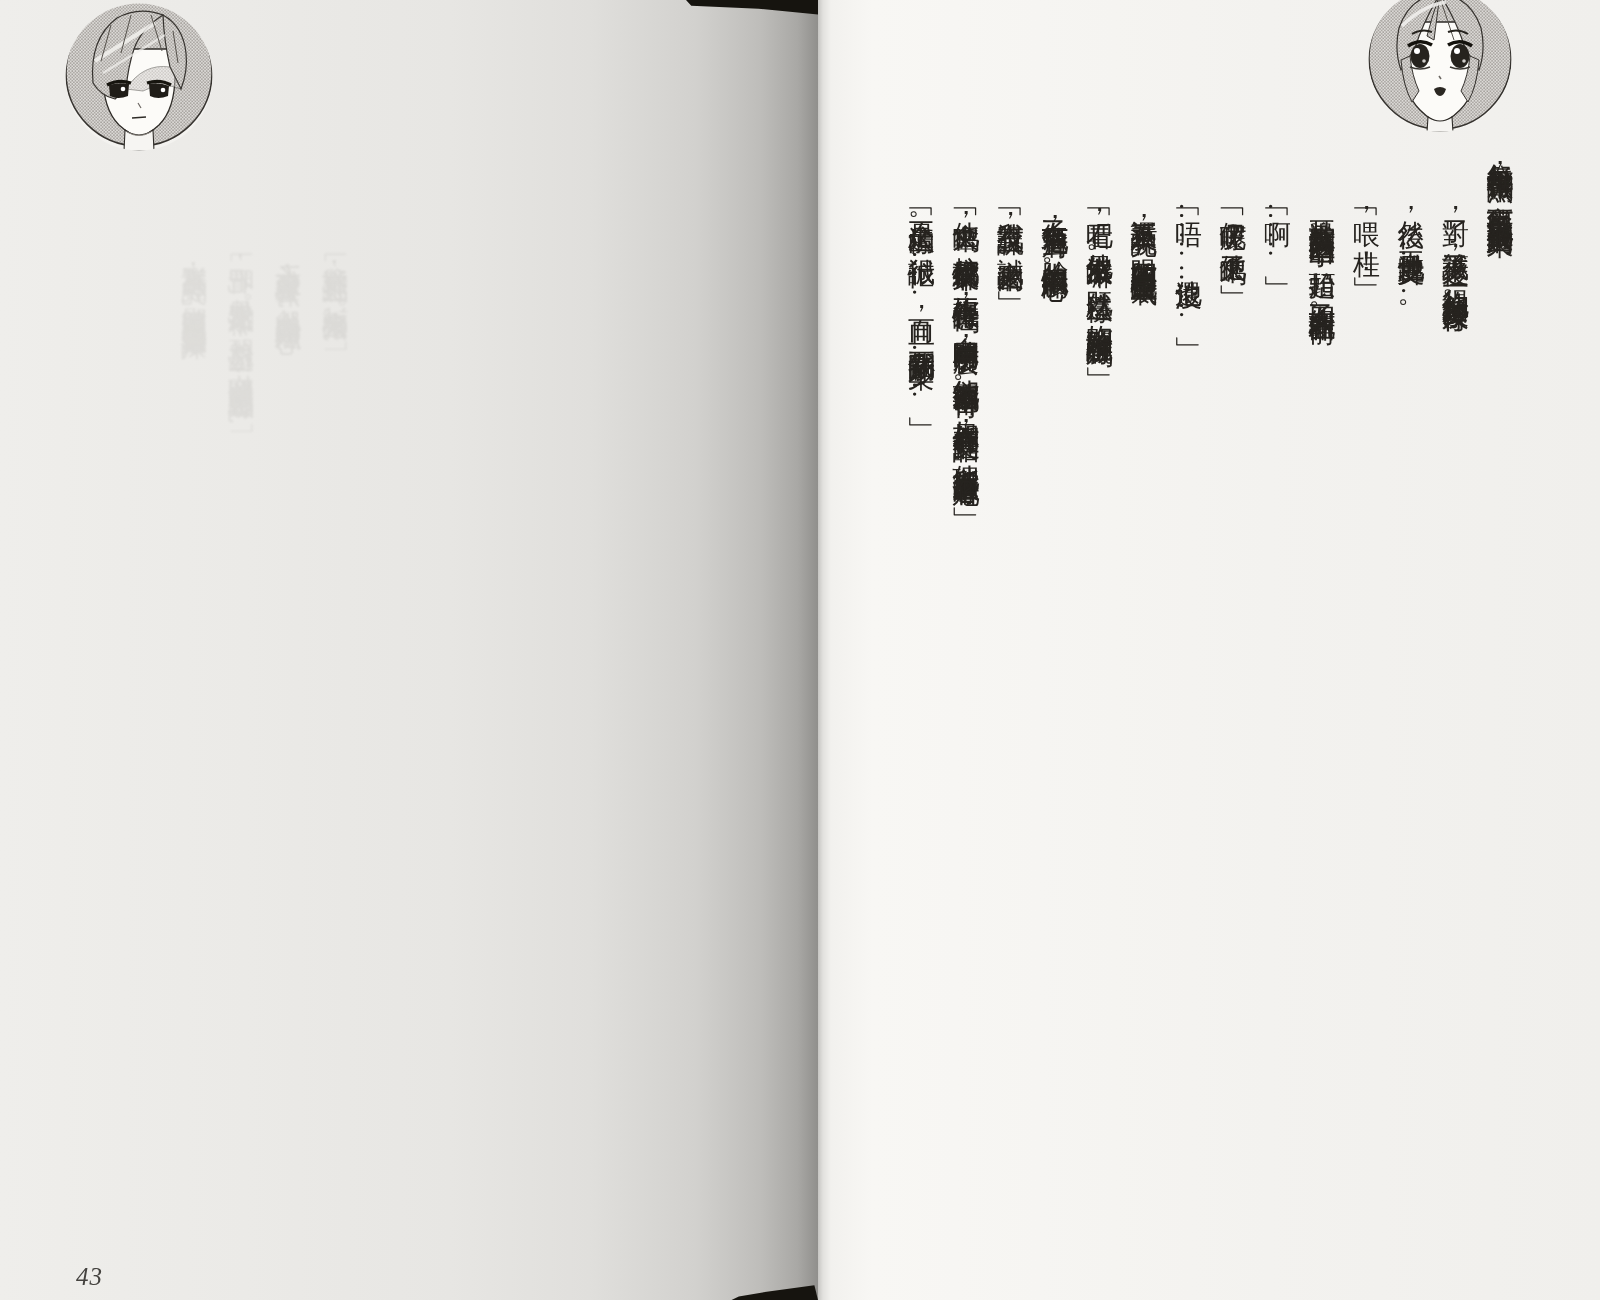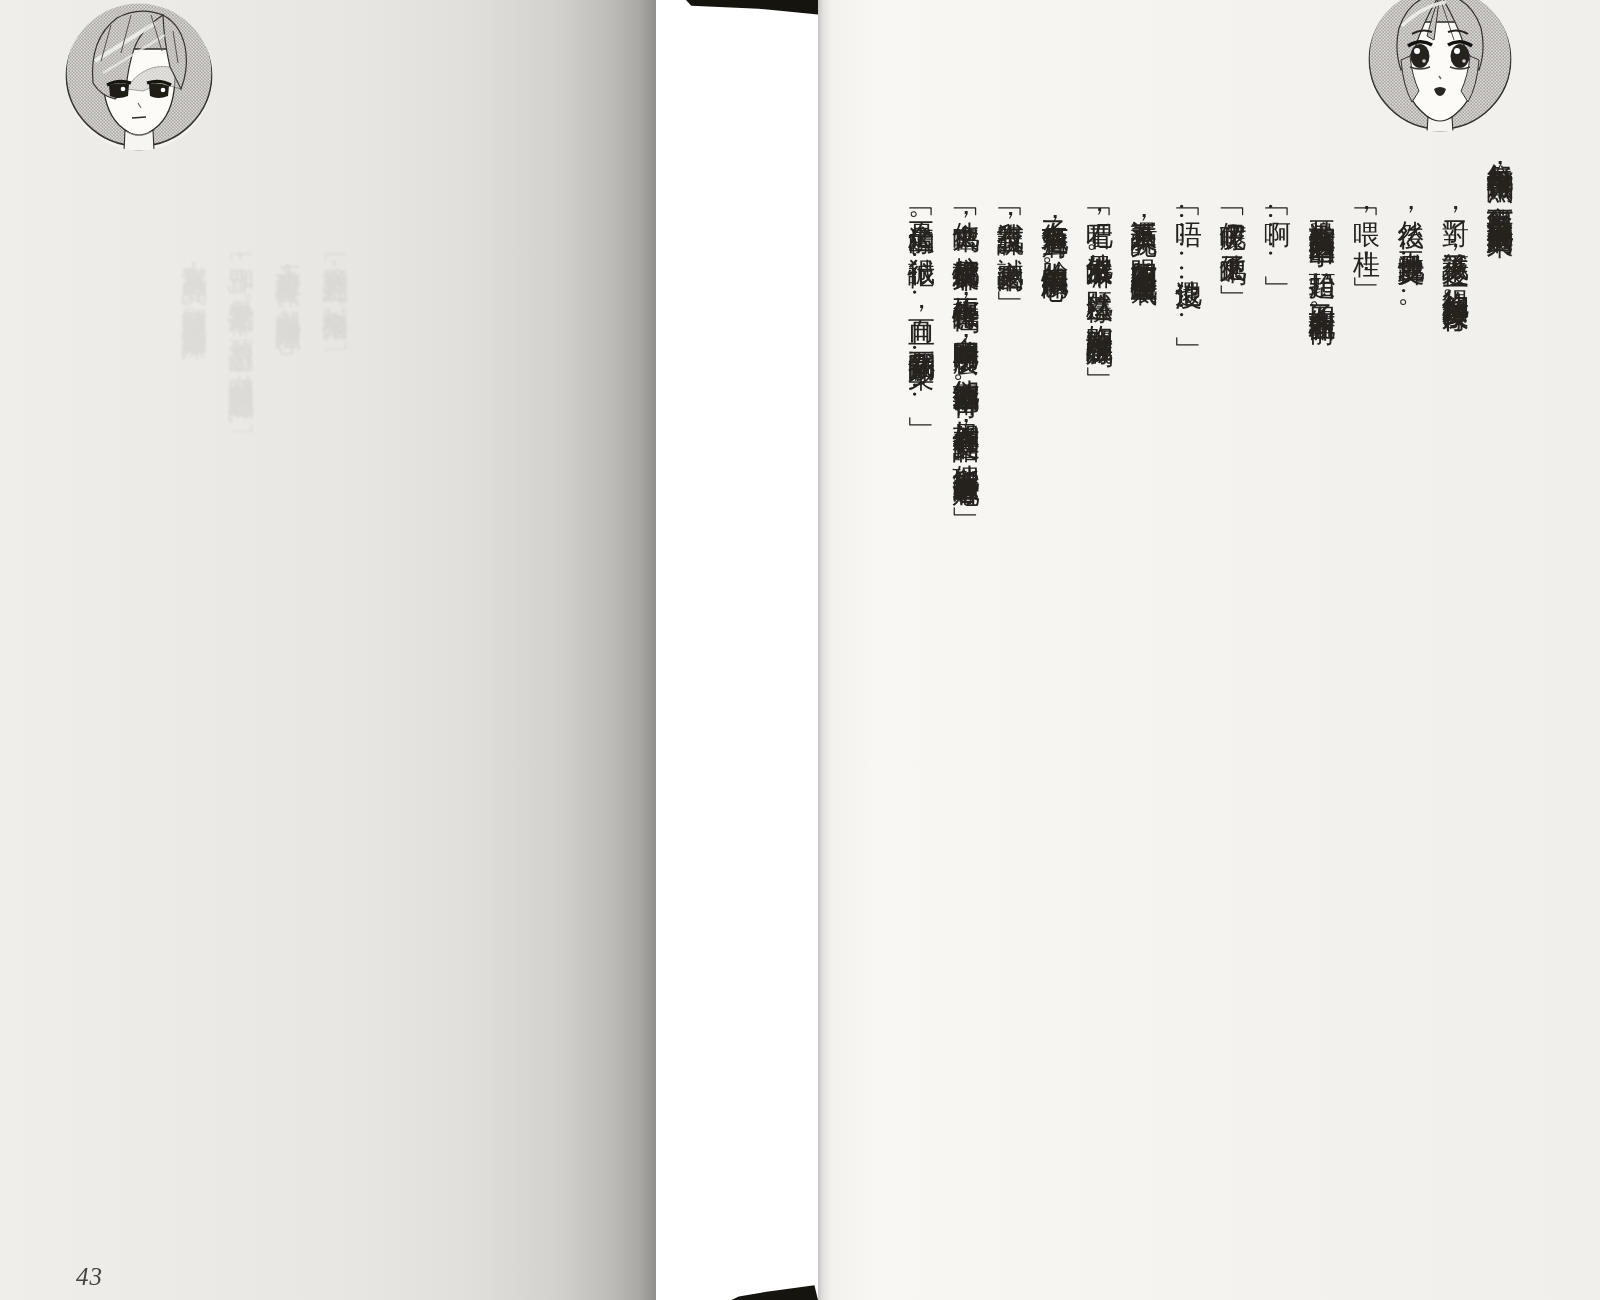--- a/index.html
+++ b/index.html
@@ -7,21 +7,21 @@
     width: 1600px; height: 1300px;
     overflow: hidden;
     background: #ffffff;
     font-family: "Liberation Serif", "DejaVu Serif", serif;
   }
   .spread { position: absolute; left: 0; top: 0; width: 1600px; height: 1300px; }
 
   
   .page { position: absolute; top: 0; height: 1300px; }
   .page-left {
-    left: 0; width: 656px;
+    left: 0; width: 818px;
     background: linear-gradient(90deg,
       #efeeeb 0%, #ebeae7 30%, #e7e6e3 55%, #e0dfdc 72%,
       #d2d1ce 85%, #bebdba 93%, #a9a8a5 97.5%, #908f8c 100%);
   }
   .page-right {
     left: 818px; width: 782px;
     background: linear-gradient(90deg,
       #c6c5c2 0px, #e2e1de 5px, #f2f1ee 13px, #f8f7f4 55px,
       #f6f5f2 220px, #f3f2ef 450px, #f0efec 782px);
   }

